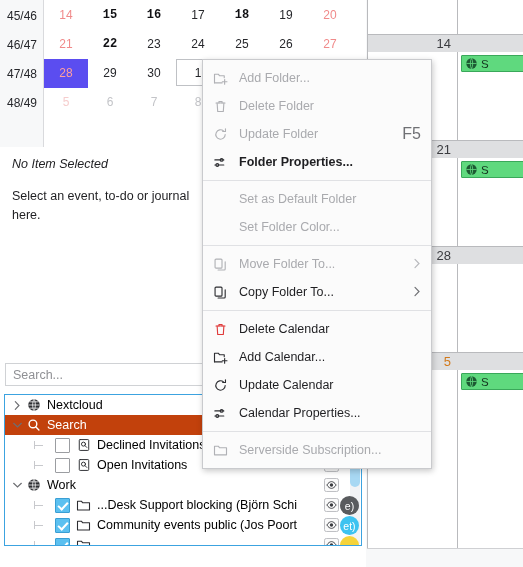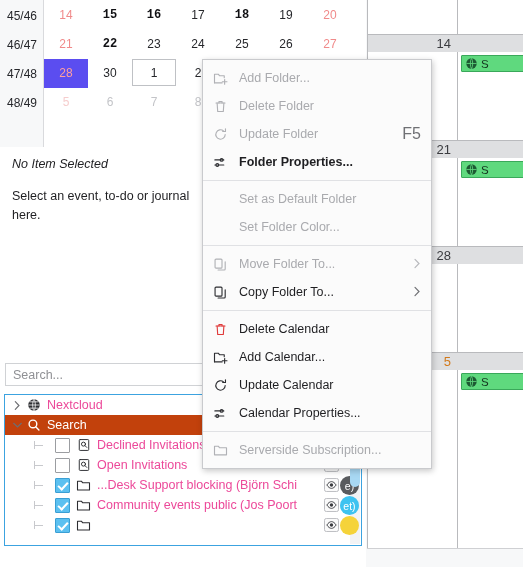--- a/index.html
+++ b/index.html
@@ -159,21 +159,21 @@
     position: absolute; left: 4px; top: 1px;
     width: 4px; height: 8px;
     border: solid #ffffff; border-width: 0 2px 2px 0;
     transform: rotate(43deg);
   }
   .ticon {
     width: 17px; flex: 0 0 17px;
     display: flex; align-items: center; justify-content: center;
     margin-right: 5px;
   }
-  .tlabel { font-size: 12.5px; color: #ec4899; }
+  .tlabel { font-size: 12.5px; color: #000000; }
   .trow.sel .tlabel { color: #ffffff; }
   .teye {
     position: absolute; right: 22px; top: 3px;
     width: 15px; height: 14px;
   }
   .avatar {
     position: absolute; top: 1px;
     width: 19px; height: 19px;
     border-radius: 50%;
     color: #ffffff;
@@ -359,20 +359,21 @@
               <div class="dn-day ">24</div>
               <div class="dn-day ">25</div>
               <div class="dn-day ">26</div>
               <div class="dn-day sun">27</div>
             </div>
           </div>
           <div class="dn-row" style="top: 59px;">
             <div class="dn-wk">47/48</div>
             <div class="dn-days">
               <div class="dn-day today">28</div>
+              <div class="dn-day ">29</div>
               <div class="dn-day ">30</div>
               <div class="dn-day boxed">1</div>
               <div class="dn-day ">2</div>
               <div class="dn-day ">3</div>
               <div class="dn-day sun">4</div>
             </div>
           </div>
           <div class="dn-row" style="top: 88px;">
             <div class="dn-wk">48/49</div>
             <div class="dn-days">
@@ -464,20 +465,39 @@
               </svg>
             </div>
             <div class="tlabel">Open Invitations</div>
             <div class="teye"><svg width="15" height="14" viewBox="0 0 16 15">
                 <rect x="0.5" y="0.5" width="15" height="14" rx="2" fill="#fafafa" stroke="#b8b9bd"></rect>
                 <path d="M3 7.5c1.6-2.4 3.3-3.6 5-3.6s3.4 1.2 5 3.6c-1.6 2.4-3.3 3.6-5 3.6S4.6 9.9 3 7.5z" fill="none" stroke="#3a3b3f" stroke-width="1"></path>
                 <circle cx="8" cy="7.5" r="1.8" fill="#3a3b3f"></circle>
               </svg></div>
           </div>
           <div class="trow">
+            <div class="twist">
+              <svg width="11" height="11" viewBox="0 0 12 12" fill="none" stroke="#6d6e72" stroke-width="1.3" stroke-linecap="round">
+                <path d="M1.8 3.6L6 7.6l4.2-4"></path>
+              </svg>
+            </div>
+            <div class="ticon">
+              <svg width="14" height="14" viewBox="0 0 16 16">
+                <circle cx="8" cy="8" r="6.6" fill="#2c2d31"></circle>
+                <path d="M8 1.4c-2 2-2 11.2 0 13.2M8 1.4c2 2 2 11.2 0 13.2M1.6 8h12.8M2.7 4.4h10.6M2.7 11.6h10.6" stroke="#ffffff" stroke-width="0.9" fill="none"></path>
+              </svg>
+            </div>
+            <div class="tlabel">Work</div>
+            <div class="teye"><svg width="15" height="14" viewBox="0 0 16 15">
+                <rect x="0.5" y="0.5" width="15" height="14" rx="2" fill="#fafafa" stroke="#b8b9bd"></rect>
+                <path d="M3 7.5c1.6-2.4 3.3-3.6 5-3.6s3.4 1.2 5 3.6c-1.6 2.4-3.3 3.6-5 3.6S4.6 9.9 3 7.5z" fill="none" stroke="#3a3b3f" stroke-width="1"></path>
+                <circle cx="8" cy="7.5" r="1.8" fill="#3a3b3f"></circle>
+              </svg></div>
+          </div>
+          <div class="trow">
             <div class="indent16"></div>
             <div class="indent32">
               <div class="tline-v"></div>
               <div class="tline-h"></div>
             </div>
             <div class="tcheck on"></div>
             <div class="ticon">
               <svg width="15" height="15" viewBox="0 0 16 16" fill="none" stroke="#2c2d31" stroke-width="1.15" stroke-linejoin="round">
                 <path d="M1.6 12.8V3.4h4.1l1.3 1.6h7.4v7.8z"></path>
               </svg>

